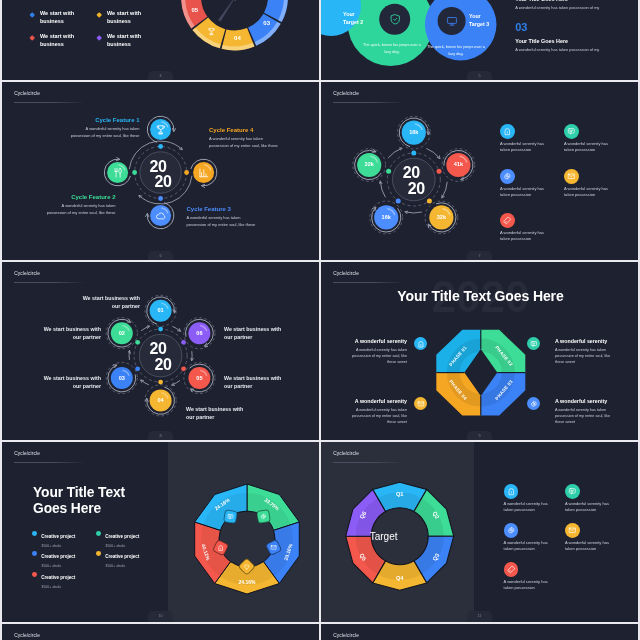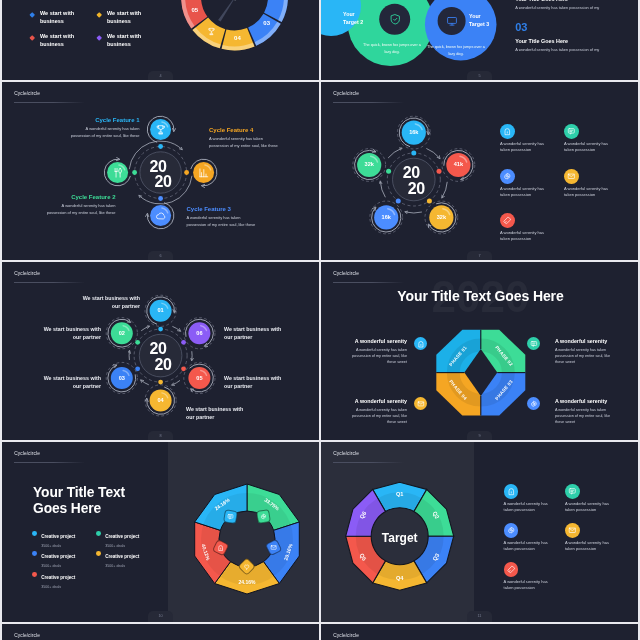--- a/index.html
+++ b/index.html
@@ -64,21 +64,21 @@
   .lgdot{display:inline-block;width:4.9px;height:4.9px;border-radius:50%;vertical-align:middle;margin-right:4.4px}
   .lgt{font-size:4.5px;font-weight:bold;color:#fff}
   .lgs{display:block;margin-left:9.3px;margin-top:1.6px;font-size:3.6px;color:#a0a5b5}
   .seglab{position:absolute;font-size:5px;font-weight:bold;color:#fff;white-space:nowrap;z-index:4}
   .segbadge{position:absolute;width:13.2px;height:13.2px;border-radius:3.8px;display:flex;
     align-items:center;justify-content:center;z-index:5;border:.8px solid rgba(0,0,0,.45)}
 
   
   .lpanel11{position:absolute;left:0;top:0;width:152.8px;height:180px;background:#2b2e3b}
   .seglab11{position:absolute;font-size:5.6px;font-weight:bold;color:#fff;white-space:nowrap;z-index:4}
-  .ctrlab{position:absolute;width:60px;text-align:center;font-size:12px;font-weight:bold;color:#fff;z-index:4}
+  .ctrlab{position:absolute;width:60px;font-size:10px;font-weight:normal;color:#fff;z-index:4}
 
   
   .lg4{position:absolute;width:70px;z-index:3}
   .dia{display:inline-block;width:4.4px;height:4.4px;transform:rotate(45deg);border-radius:.8px;
     vertical-align:top;margin-right:5.6px;margin-top:3.2px}
   .lg4t{display:inline-block;width:44px;font-size:5.5px;font-weight:bold;color:#fff;line-height:1.42;vertical-align:top}
   .dlab{position:absolute;width:14px;text-align:center;font-size:6px;font-weight:bold;color:#fff;z-index:4}
   .dic{position:absolute;z-index:4;opacity:.9}
 
   

